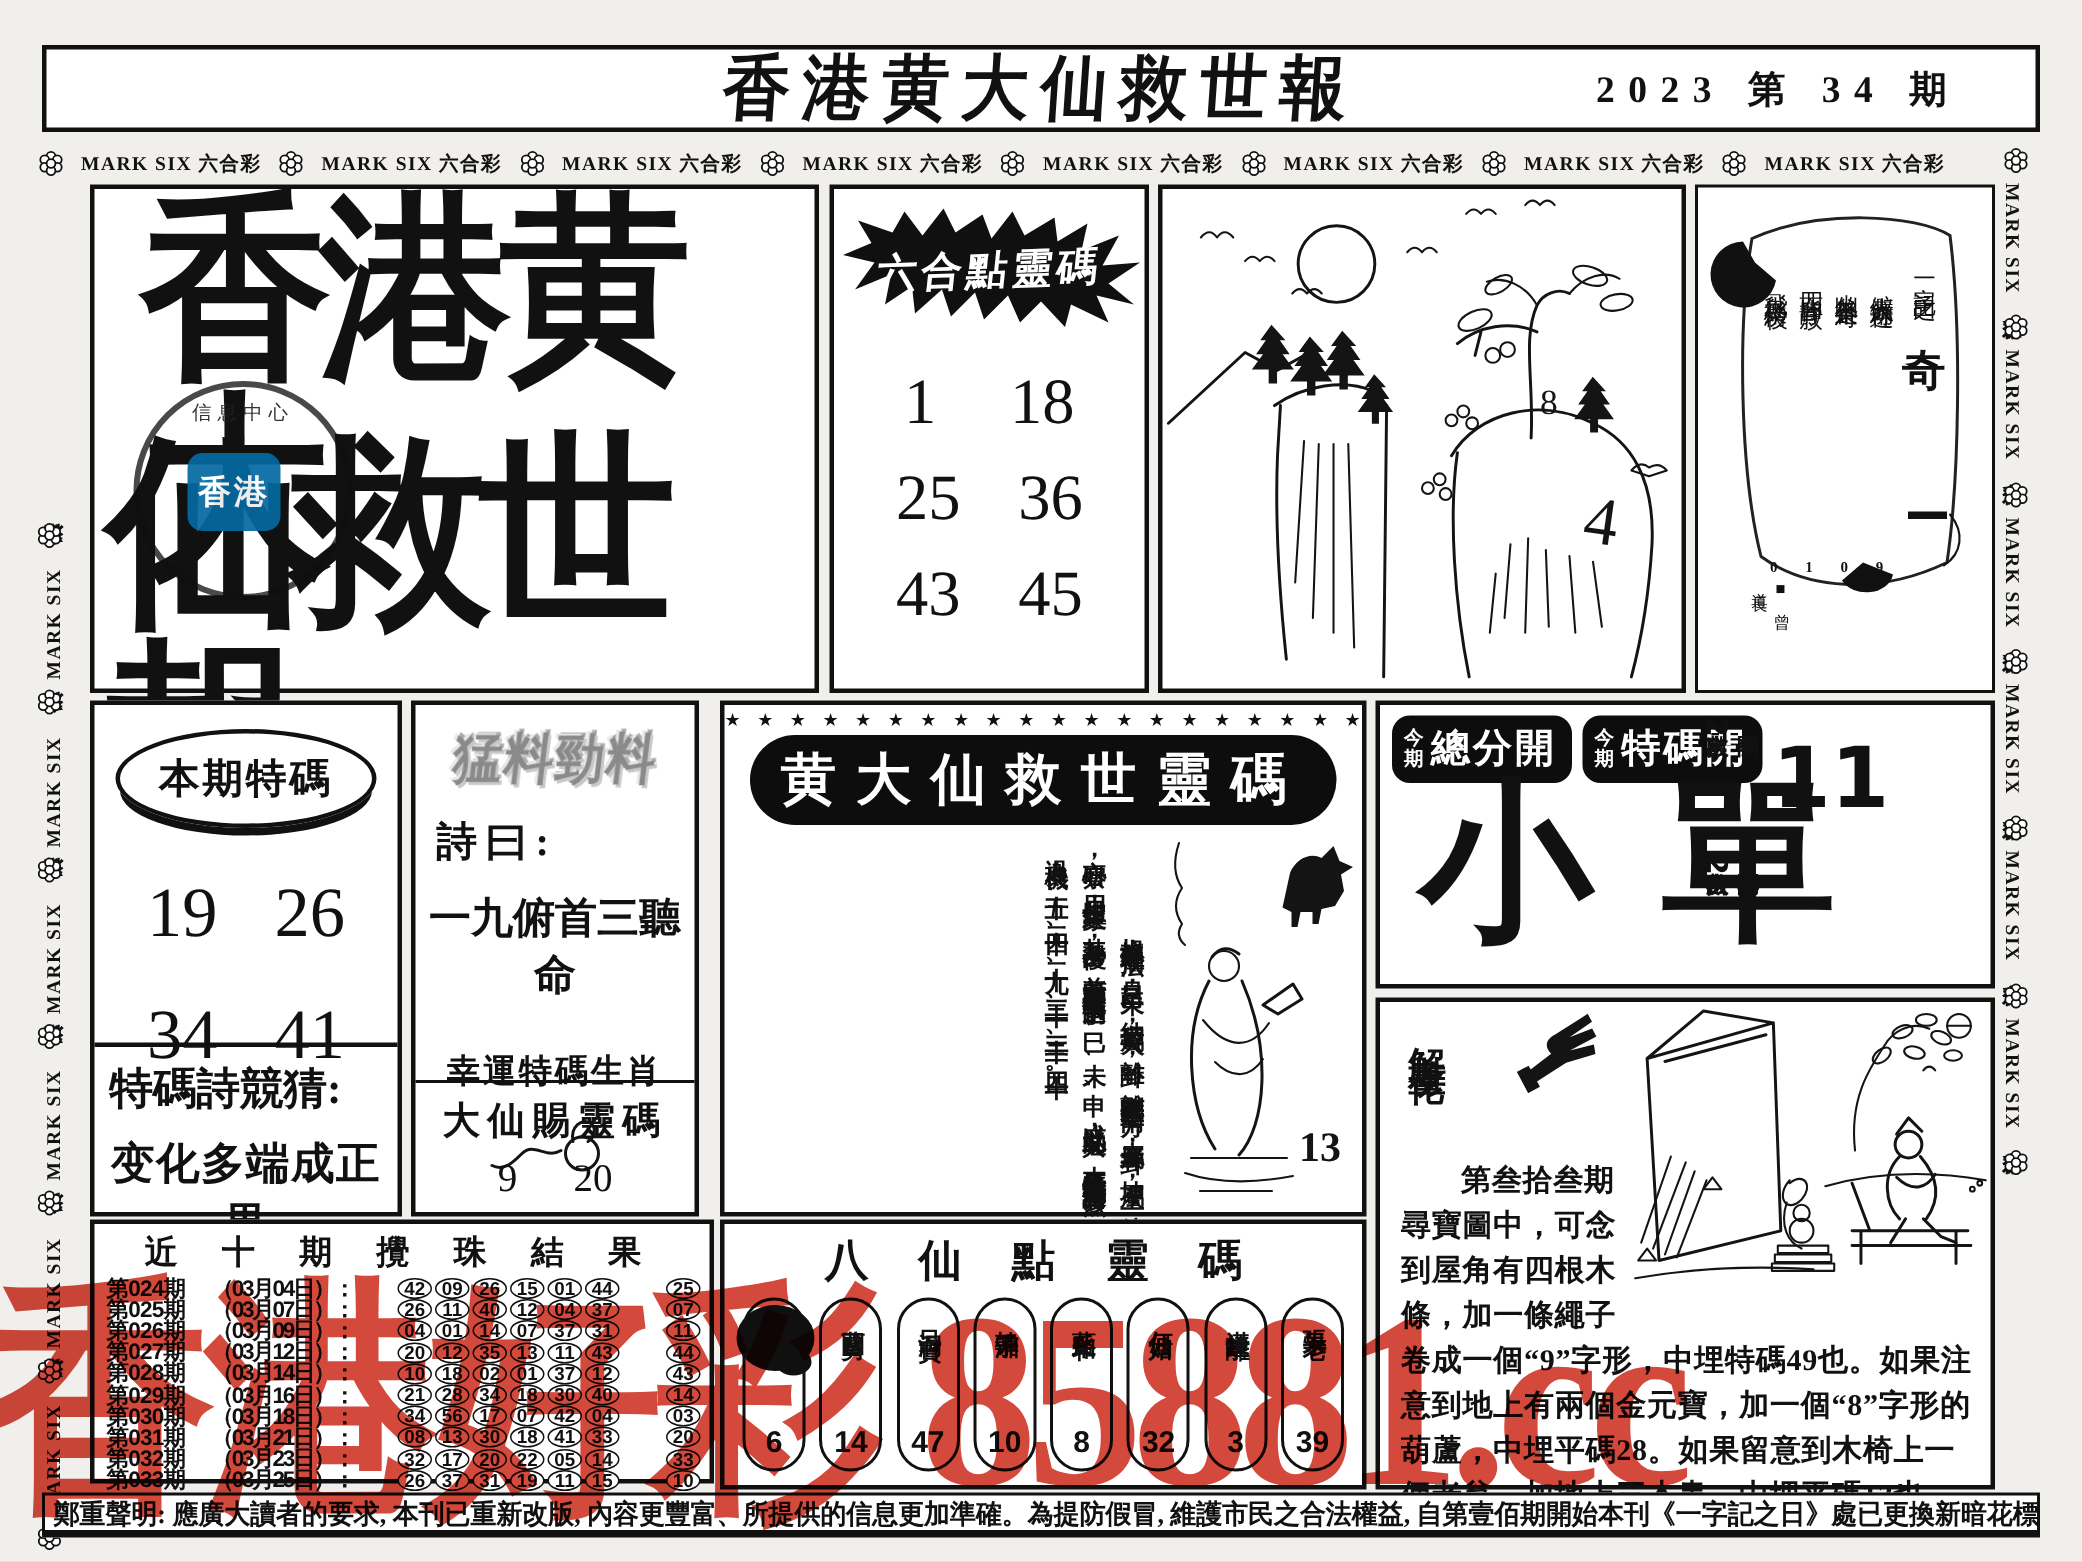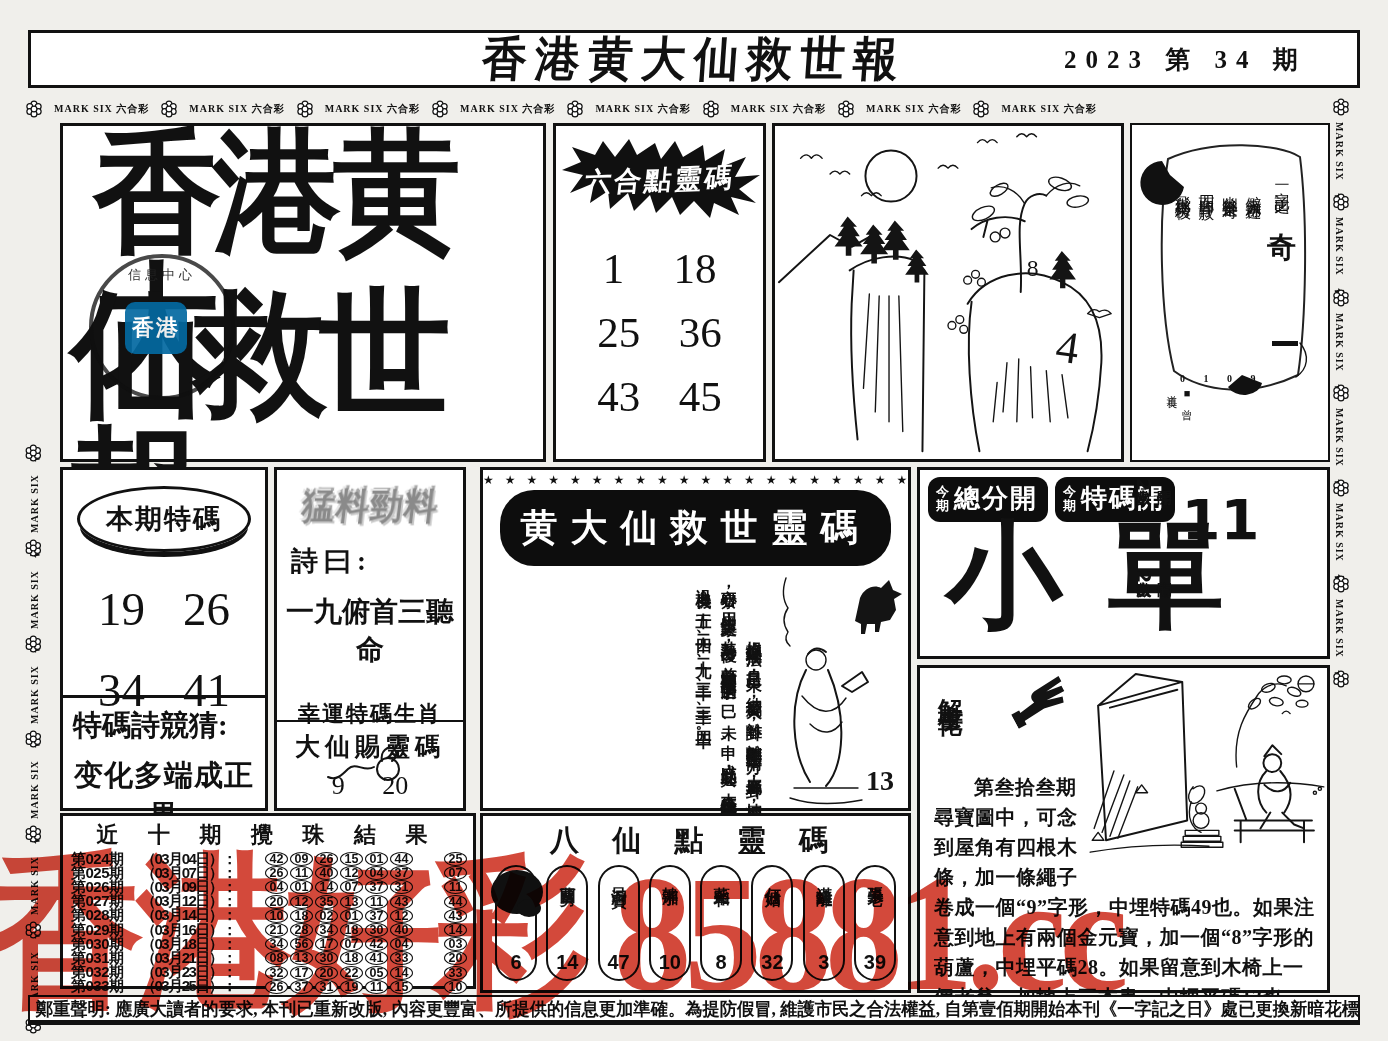--- a/index.html
+++ b/index.html
@@ -4,21 +4,21 @@
 <style>
   html,body{margin:0;padding:0;background:#d8d6d2;}
   .page{position:relative;width:1388px;height:1041px;margin:0 auto;background:#f0efeb;overflow:hidden;
         font-family:"Liberation Serif",serif;color:#111;}
   .box{position:absolute;background:#fff;border:3px solid #111;box-sizing:border-box;}
   
   .masthead{left:28px;top:30px;width:1332px;height:58px;display:flex;align-items:center;justify-content:center;}
   .masthead-title{font-size:45px;font-weight:900;letter-spacing:8px;transform:skewX(-4deg) scaleY(1.05);}
   .issue{position:absolute;left:995px;top:10px;font-size:25px;letter-spacing:9px;font-weight:600;margin-left:38px;}
   
-  .strip{position:absolute;overflow:hidden;font-weight:700;font-size:10px;letter-spacing:1px;font-family:"Liberation Serif",serif;}
+  .strip{position:absolute;overflow:hidden;font-weight:700;font-size:13px;letter-spacing:1px;font-family:"Liberation Serif",serif;}
   .strip-top{left:25px;top:92px;width:1343px;height:33px;display:flex;align-items:center;gap:9px;white-space:nowrap;}
   .strip-v{width:36px;top:125px;height:915px;}
   .strip-left{left:24px;}
   .strip-right{left:1332px;top:92px;height:948px;}
   .vflow{writing-mode:vertical-rl;height:100%;display:inline-block;}
   .vflow.flip{transform:rotate(180deg);}
   .flower{width:18px;height:18px;vertical-align:middle;flex:0 0 auto;}
   .strip-v .flower{margin:6px 0;}
   .bt{margin:0 2px;}
   
@@ -62,21 +62,21 @@
                text-shadow:2px 2px 0 #c9c9c9,-2px -1px 0 #e8e8e8,1px -2px 0 #aaa;transform:skewX(-7deg) scaleY(1.1);filter:blur(.4px);}
   .shiyue{padding:14px 14px 0;font-size:27px;font-weight:700;letter-spacing:6px;}
   .verse{margin-top:14px;text-align:center;font-size:28px;font-weight:900;}
   .zodiac-label{margin-top:30px;text-align:center;font-size:22px;font-weight:700;letter-spacing:2px;}
   .snake{display:block;margin:6px auto 0;}
   .pb-foot{position:absolute;left:0;right:0;bottom:0;height:86px;border-top:2px solid #111;text-align:center;}
   .gift-label{font-size:25px;font-weight:900;letter-spacing:5px;margin-top:8px;}
   .gift-nums{display:flex;justify-content:space-around;padding:0 36px;font-size:26px;margin-top:8px;}
   .lingma{left:480px;top:467px;width:431px;height:344px;}
   .stars{text-align:center;font-size:12px;letter-spacing:4px;margin-top:3px;white-space:nowrap;overflow:hidden;}
-  .lm-header{width:92%;height:76px;margin:2px auto 0;background:#0d0d0d;border-radius:34px;color:#fff;display:flex;align-items:center;
+  .lm-header{width:92%;height:60px;margin:2px auto 0;background:#0d0d0d;border-radius:34px;color:#fff;display:flex;align-items:center;
              justify-content:center;font-size:37px;font-weight:900;letter-spacing:13px;}
   .lm-body-wrap{position:relative;height:262px;}
   .vbody{position:absolute;left:10px;top:10px;width:274px;height:248px;writing-mode:vertical-rl;font-size:16px;line-height:1.58;
          letter-spacing:2px;text-indent:52px;font-weight:600;}
   .lm-fig{position:absolute;right:4px;top:2px;}
   .panel{left:917px;top:467px;width:413px;height:192px;}
   .pills{position:absolute;left:8px;top:7px;display:flex;gap:7px;}
   .pill{background:#0d0d0d;color:#fff;border-radius:12px;display:flex;align-items:center;padding:4px 10px 6px 8px;}
   .pill-side{display:flex;flex-direction:column;font-size:13px;line-height:1.05;margin-right:5px;font-weight:700;}
   .pill-main{font-size:26px;font-weight:900;letter-spacing:2px;}

